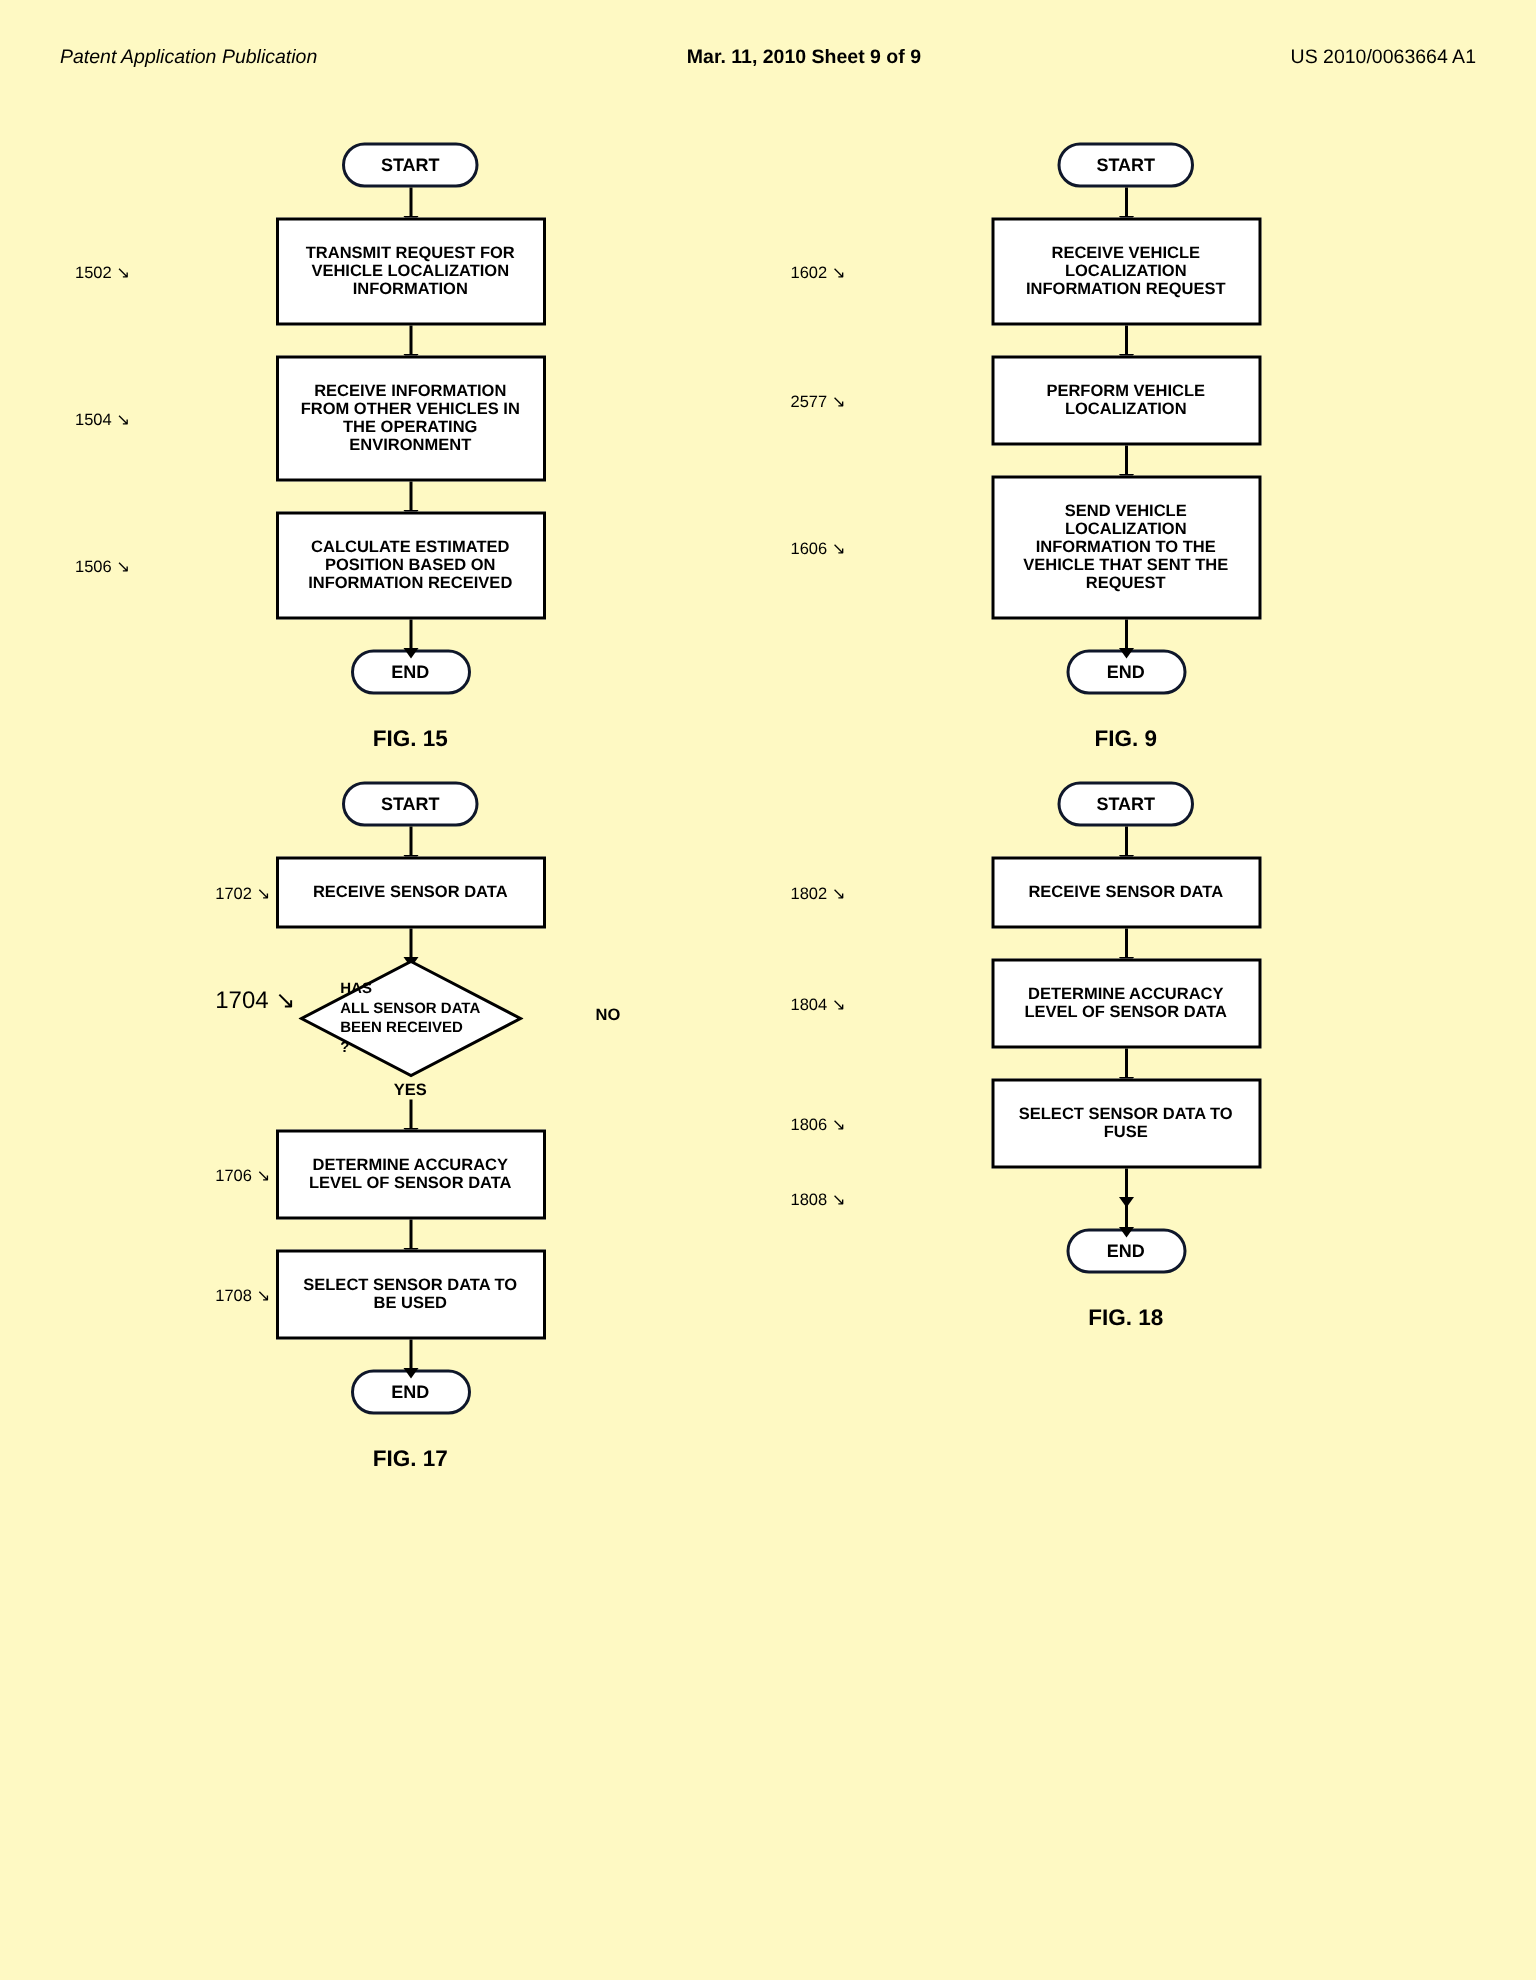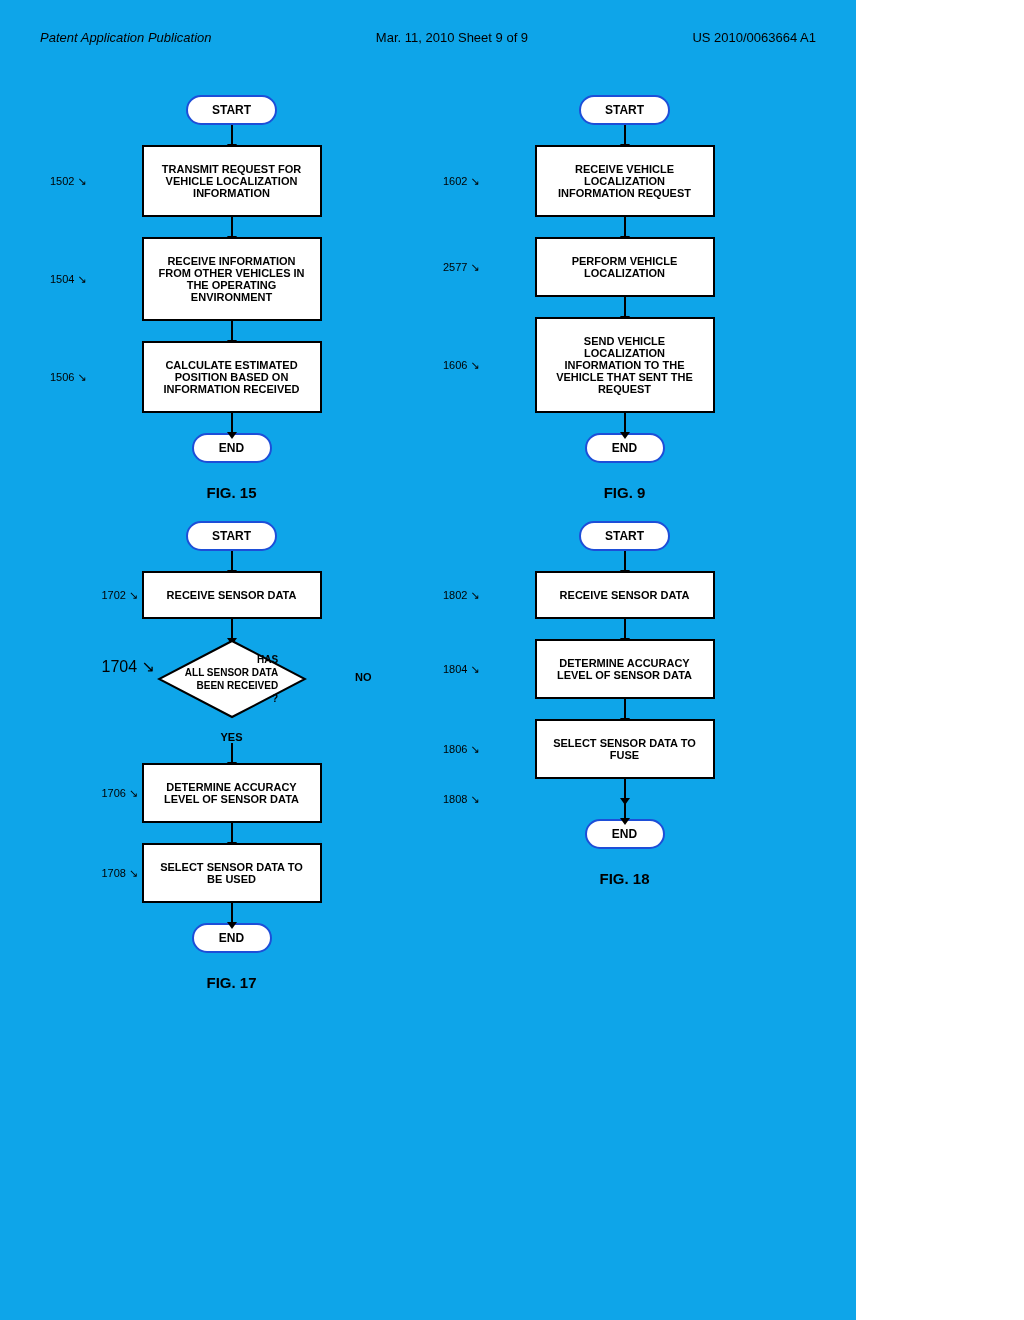--- a/index.html
+++ b/index.html
@@ -4,35 +4,35 @@
   <style>
     * { box-sizing: border-box; margin: 0; padding: 0; }
     body {
       background: #fff;
       font-family: Arial, sans-serif;
       width: 1024px;
       min-height: 1320px;
       position: relative;
     }
     .page {
-      width: 856px;
+      width: 1024px;
       min-height: 1320px;
-      background: #0ea5e9;
+      background: #fef9c3;
       padding: 20px 40px;
     }
     .header {
       display: flex;
       justify-content: space-between;
       align-items: center;
       padding: 10px 0 20px 0;
       border-bottom: none;
       font-size: 13px;
     }
     .header-left { font-style: italic; }
-    .header-center { font-weight: normal; font-size: 13px; }
+    .header-center { font-weight: bold; font-size: 13px; }
     .header-right { font-size: 13px; }
 
     .diagrams-grid {
       display: grid;
       grid-template-columns: 1fr 1fr;
       grid-template-rows: auto auto;
       gap: 20px 10px;
       margin-top: 30px;
     }
 
@@ -52,21 +52,21 @@
     
     .fc {
       display: flex;
       flex-direction: column;
       align-items: center;
       position: relative;
       width: 100%;
     }
 
     .fc-oval {
-      border: 2px solid #1d4ed8;
+      border: 2px solid #0f172a;
       border-radius: 50px;
       padding: 6px 24px;
       font-size: 12px;
       font-weight: bold;
       background: #fff;
       text-align: center;
       min-width: 80px;
     }
 
     .fc-rect {
@@ -93,21 +93,21 @@
     }
     .fc-diamond svg {
       position: absolute;
       top: 0; left: 0;
     }
     .fc-diamond-text {
       position: relative;
       z-index: 1;
       font-size: 10px;
       font-weight: bold;
-      text-align: right;
+      text-align: left;
       line-height: 1.3;
     }
 
     .fc-arrow {
       width: 2px;
       background: #000;
       height: 20px;
       position: relative;
     }
     .fc-arrow::after {
@@ -222,21 +222,21 @@
           <div style="position:absolute; left:10px; top:18px; font-size:16px;">1704 ↘</div>
           <div class="fc-diamond">
             <svg width="150" height="80" viewBox="0 0 150 80">
               <polygon points="75,2 148,40 75,78 2,40" fill="white" stroke="black" stroke-width="2"></polygon>
             </svg>
             <div class="fc-diamond-text">HAS<br>ALL SENSOR DATA<br>BEEN RECEIVED<br>?</div>
           </div>
 
           <div style="position:absolute; right:0px; top:32px; font-size:11px; font-weight:bold;">NO</div>
 
-          <div style="font-size:11px; font-weight:bold; margin-top:12px;">YES</div>
+          <div style="font-size:11px; font-weight:bold; margin-top:2px;">YES</div>
         </div>
         <div class="fc-arrow"></div>
 
         <div class="step-wrapper">
           <span class="step-num">1706 ↘</span>
           <div class="fc-rect">DETERMINE ACCURACY LEVEL OF SENSOR DATA</div>
         </div>
         <div class="fc-arrow"></div>
 
         <div class="step-wrapper">

